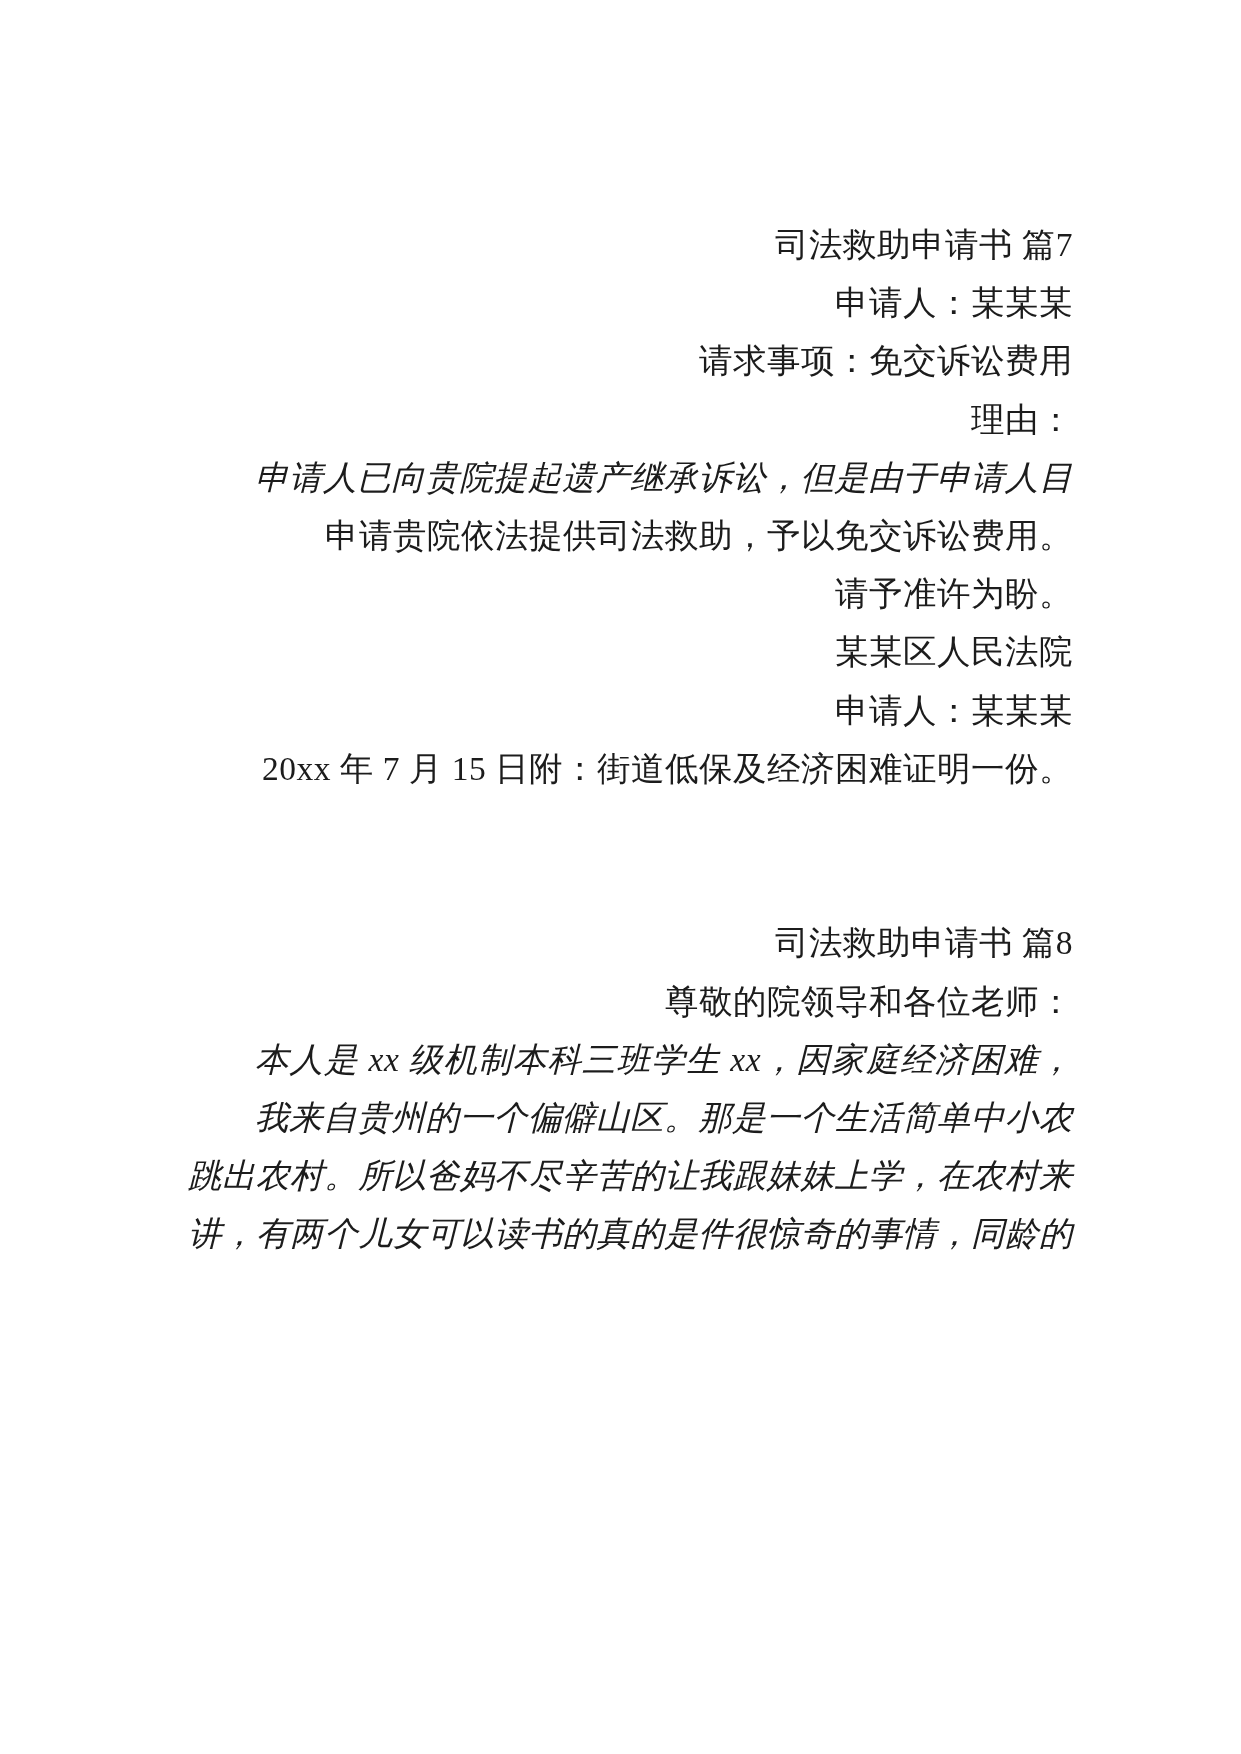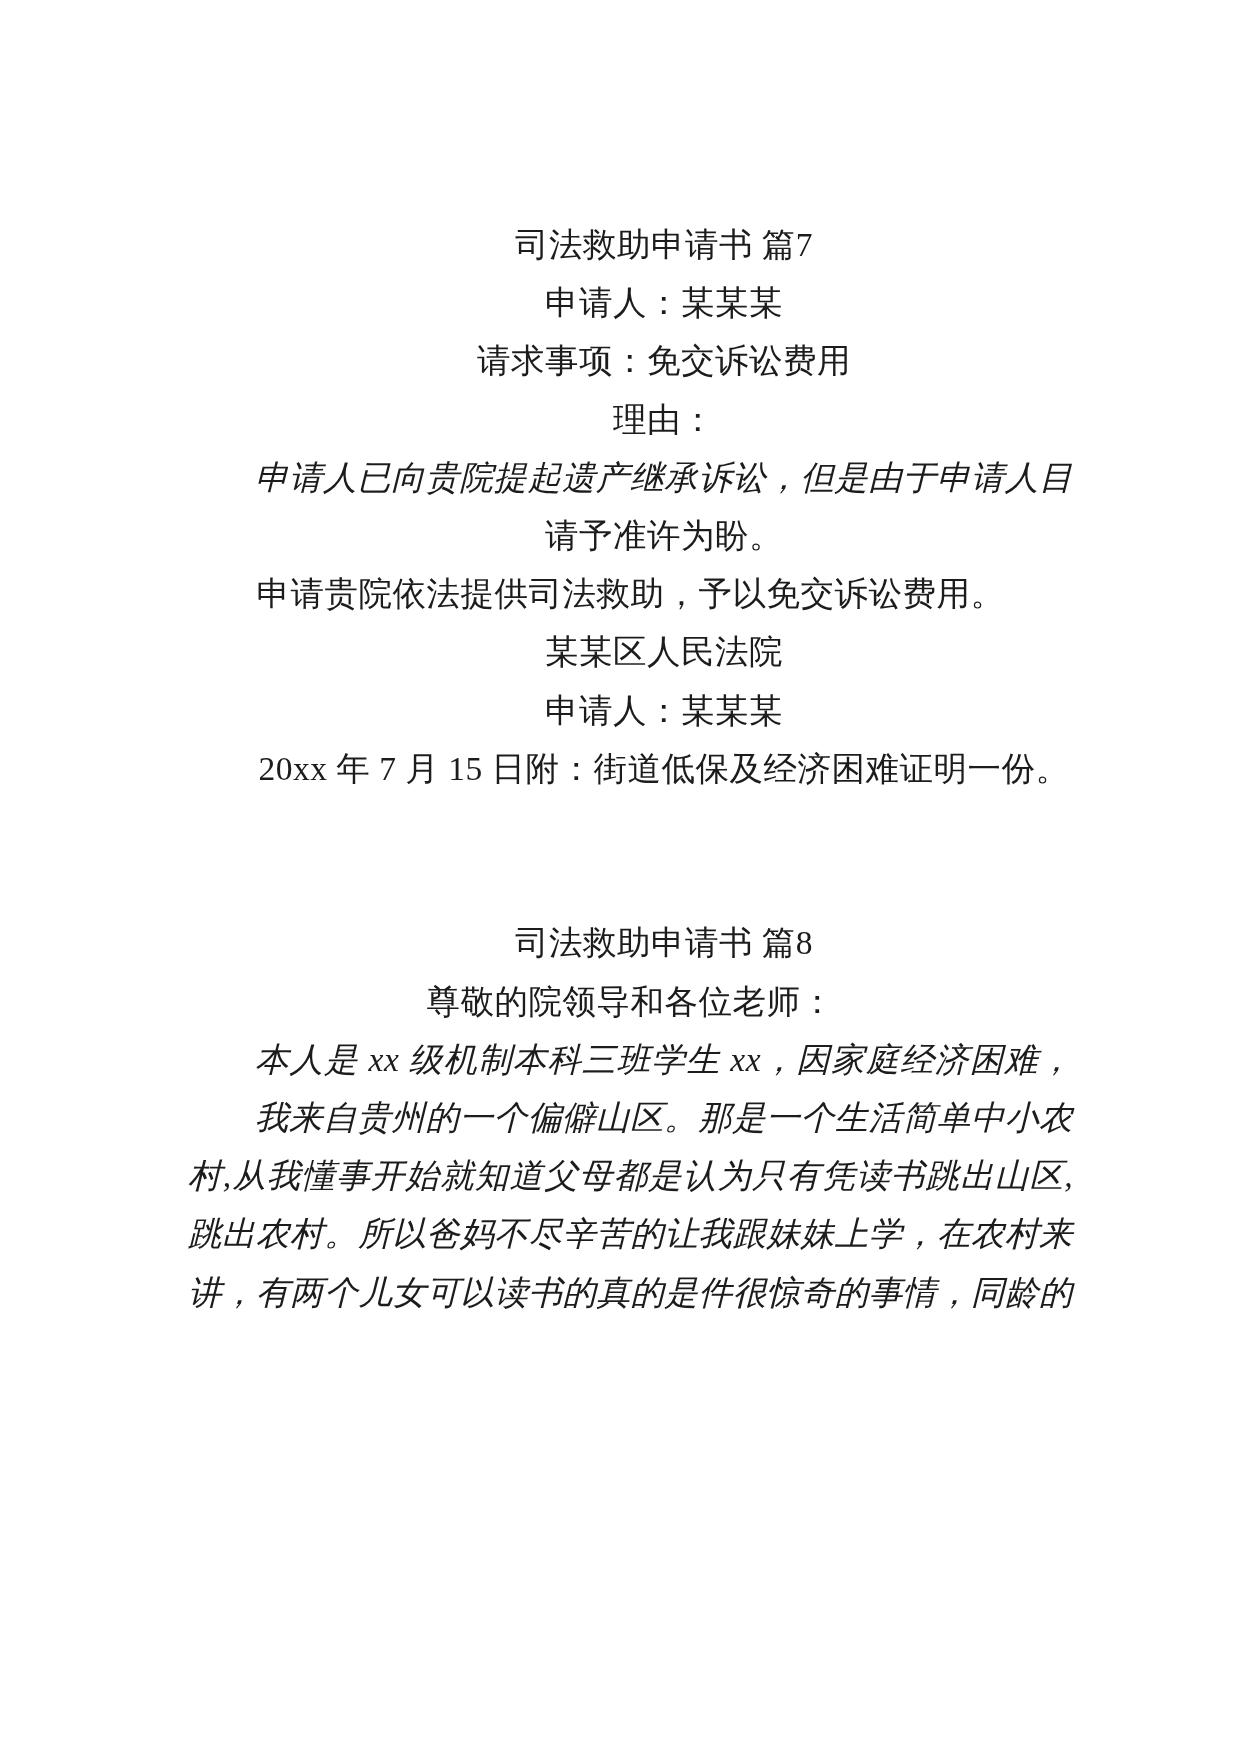--- a/index.html
+++ b/index.html
@@ -19,21 +19,21 @@
   .content {
     position: absolute;
     left: 188px;
     top: 216px;
     width: 885px;
   }
   .ln {
     font-size: 33.5px;
     line-height: 58.2px;
     letter-spacing: 0.5px;
-    text-align: center;
+    text-align: right;
     min-height: 58.2px;
   }
   
   .ind { text-indent: 67px; }
   
   .fill {
     text-align: justify;
     text-align-last: justify;
     font-style: italic;
   }
@@ -44,33 +44,32 @@
 
 <div class="page">
   <div class="content">
 
     <section>
       <div class="ln ind">司法救助申请书 篇7</div>
       <div class="ln ind">申请人：某某某</div>
       <div class="ln ind">请求事项：免交诉讼费用</div>
       <div class="ln ind">理由：</div>
       <div class="ln ind fill">申请人已向贵院提起遗产继承诉讼，但是由于申请人目</div>
+      <div class="ln">申请贵院依法提供司法救助，予以免交诉讼费用。</div>
       <div class="ln ind">请予准许为盼。</div>
-      <div class="ln">申请贵院依法提供司法救助，予以免交诉讼费用。</div>
       <div class="ln ind">某某区人民法院</div>
       <div class="ln ind">申请人：某某某</div>
       <div class="ln ind">20xx 年 7 月 15 日附：街道低保及经济困难证明一份。</div>
     </section>
 
     <div class="section-gap"></div>
 
     <section>
       <div class="ln ind">司法救助申请书 篇8</div>
       <div class="ln">尊敬的院领导和各位老师：</div>
       <div class="ln ind fill">本人是 xx 级机制本科三班学生 xx，因家庭经济困难，</div>
       <div class="ln ind fill">我来自贵州的一个偏僻山区。那是一个生活简单中小农</div>
-      <div class="ln fill">村,从我懂事开始就知道父母都是认为只有凭读书跳出山区,</div>
       <div class="ln fill">跳出农村。所以爸妈不尽辛苦的让我跟妹妹上学，在农村来</div>
       <div class="ln fill">讲，有两个儿女可以读书的真的是件很惊奇的事情，同龄的</div>
     </section>
 
   </div>
 </div>
 
 </body></html>

